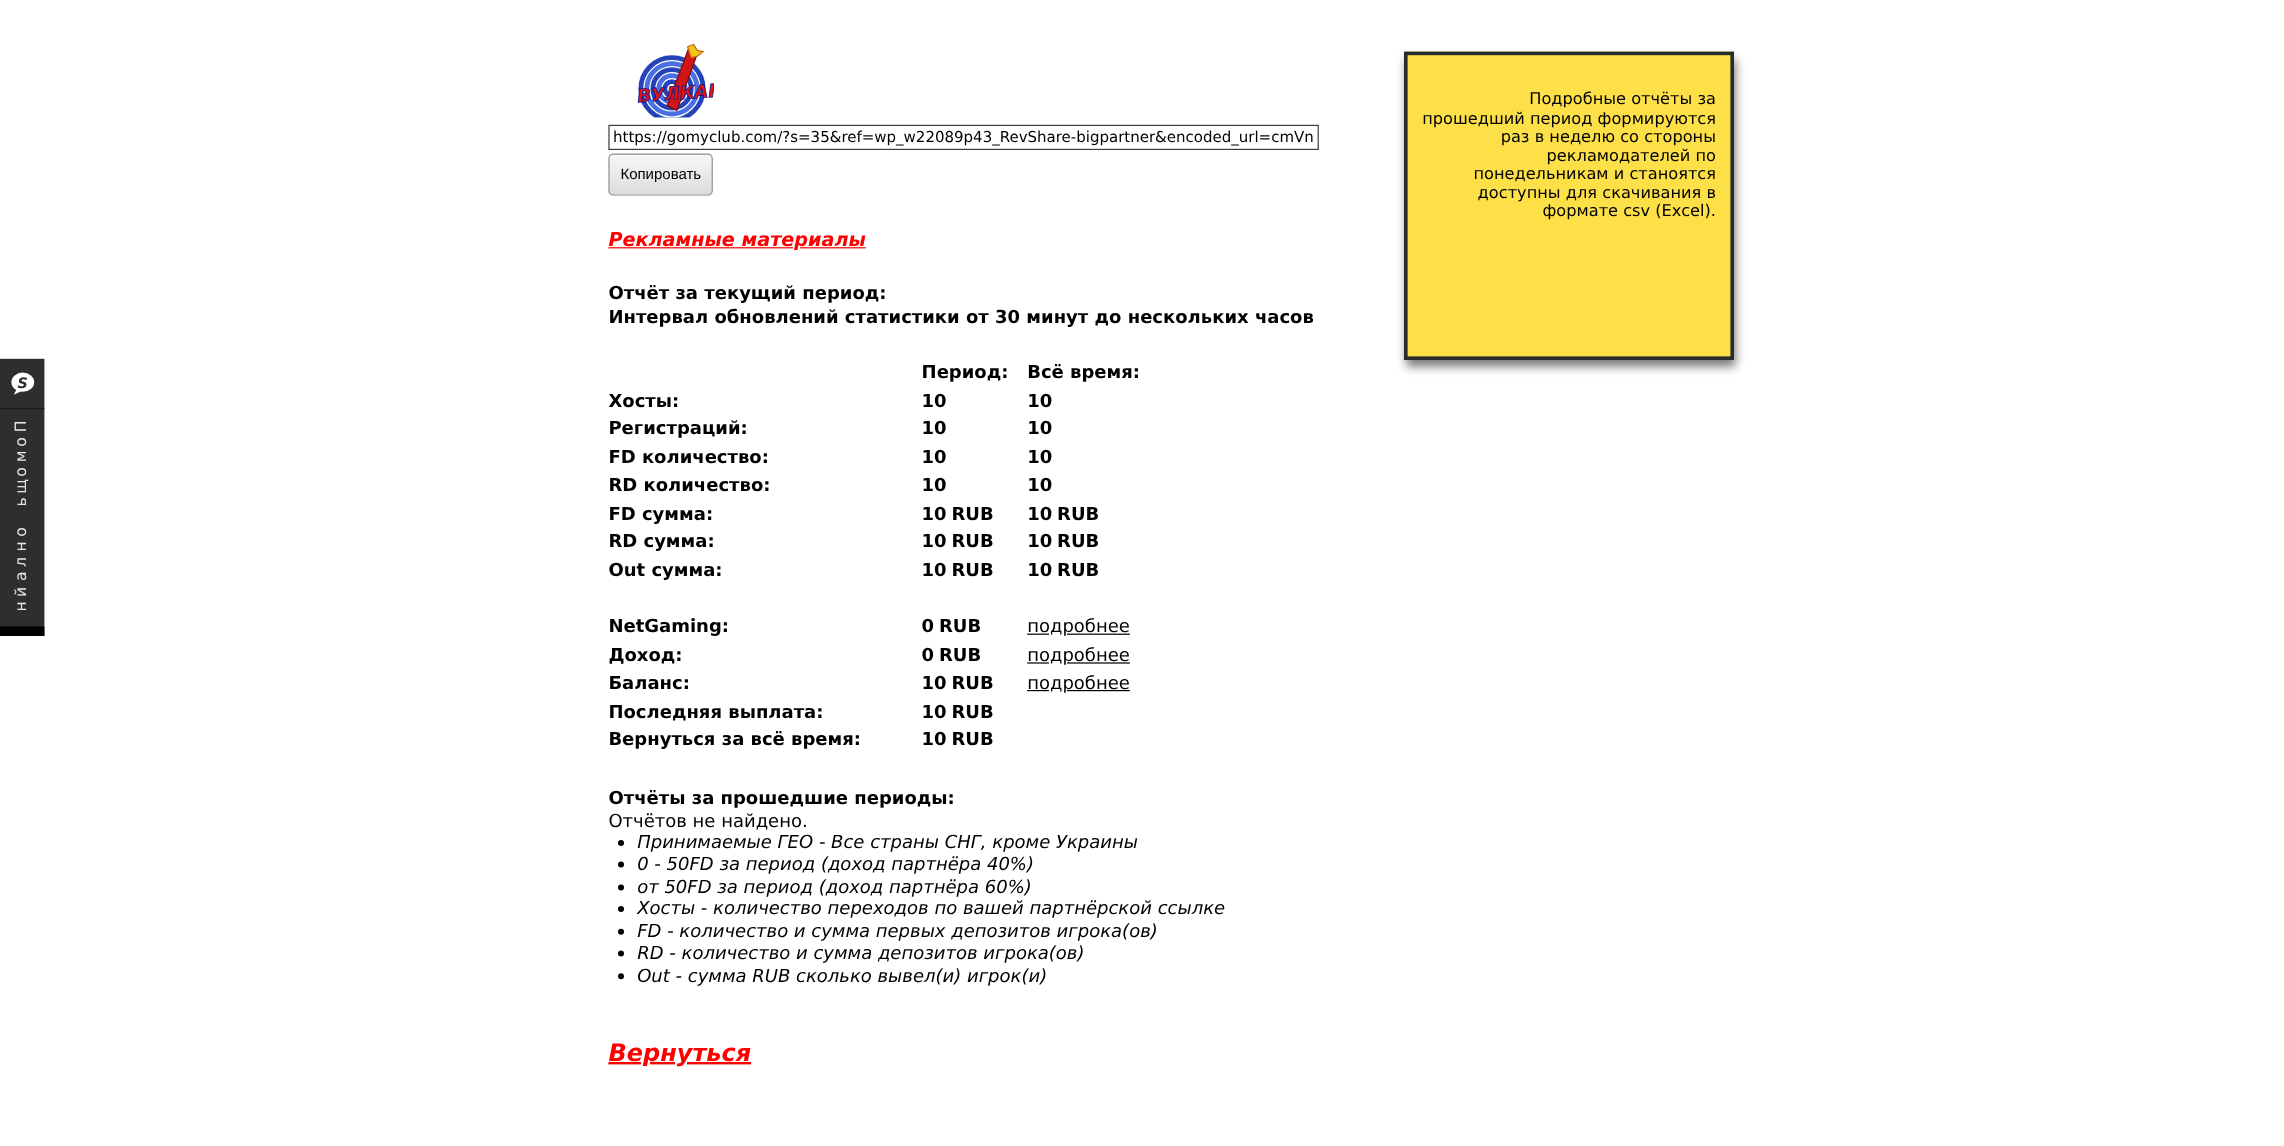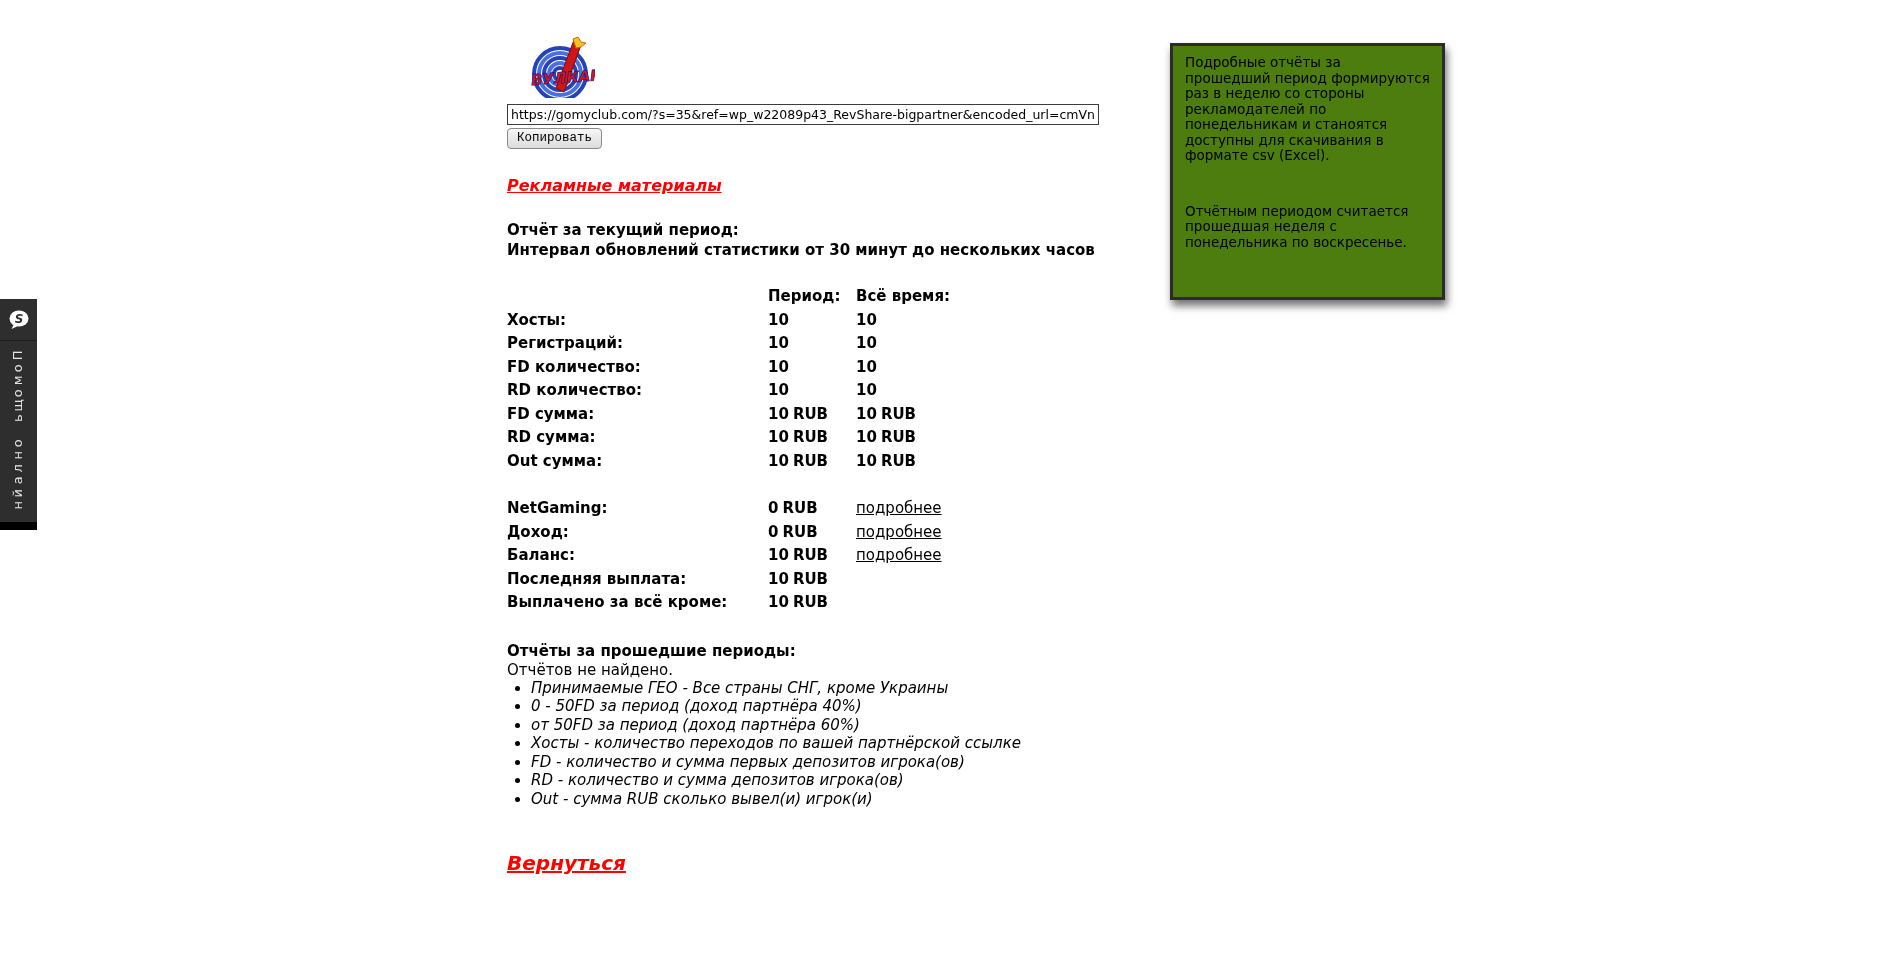--- a/index.html
+++ b/index.html
@@ -17,21 +17,21 @@
   .help-tab-foot { height:8px; background:#000; }
 
   
   .content { position:absolute; left:507px; top:36px; width:610px; font-size:15px; }
 
   .logo { width:66px; height:62px; margin-left:22px; display:block; }
 
   .url-input { display:block; margin-top:6px; width:592px; height:21px;
     border:1px solid #3c3c3c; background:#fff; font-family:"DejaVu Sans",sans-serif;
     font-size:12.5px; padding:1px 3px; white-space:nowrap; overflow:hidden; }
-  .copy-btn { margin-top:3px; height:21px; font-family:Liberation Mono, monospace;
+  .copy-btn { margin-top:3px; height:35px; font-family:Liberation Sans, sans-serif;
     font-size:12.5px; padding:1px 9px 2px; color:#000;
     background:linear-gradient(#f7f7f7,#dcdcdc); border:1px solid #8a8a8a;
     border-radius:4px; cursor:pointer; }
 
   .red-link { color:#ff0000; font-style:italic; font-weight:bold;
     text-decoration:underline; cursor:pointer; }
   .materials-link { display:inline-block; margin-top:27px; font-size:16px; }
   .back-link { display:inline-block; margin-top:43px; font-size:20px; }
 
   .section-title { font-weight:bold; margin-top:26px; }
@@ -51,22 +51,22 @@
   .past { margin-top:27px; }
   .past-empty { margin-top:1px; }
 
   ul.notes { margin-top:0; padding-left:24px;font-style:italic; }
   .notes li { line-height:18.5px; }
   .notes1 { margin-top:42px; }
   .notes2 { margin-top:30px; }
 
   
   .info-box { position:absolute; left:1170px; top:43px; width:275px; min-height:257px;
-    background:#4d7c0f; border:3px solid #2b2b2b; padding:9px 12px;
-    text-align:left; font-size:13.5px; line-height:15.5px;
+    background:#fde047; border:3px solid #2b2b2b; padding:30px 12px;
+    text-align:right; font-size:13.5px; line-height:15.5px;
     box-shadow:2px 6px 8px rgba(0,0,0,0.55); }
   .info-box p + p { margin-top:40px; }
 </style>
 </head>
 <body>
 
 <div class="help-tab">
   <div class="help-tab-icon">
     <svg width="24" height="24" viewBox="0 0 24 24">
       <ellipse cx="12" cy="10.5" rx="9.5" ry="8" fill="#ffffff"></ellipse>
@@ -181,21 +181,21 @@
       <div class="c-label">Баланс:</div>
       <div class="c-val"><span class="num">10</span><span class="unit">RUB</span></div>
       <div class="c-val2"><a class="more-link">подробнее</a></div>
     </div>
     <div class="row">
       <div class="c-label">Последняя выплата:</div>
       <div class="c-val"><span class="num">10</span><span class="unit">RUB</span></div>
       <div class="c-val2"></div>
     </div>
     <div class="row">
-      <div class="c-label">Выплачено за всё кроме:</div>
+      <div class="c-label">Вернуться за всё время:</div>
       <div class="c-val"><span class="num">10</span><span class="unit">RUB</span></div>
       <div class="c-val2"></div>
     </div>
   </div>
 
   
   <div class="section-title past">Отчёты за прошедшие периоды:</div>
   <div class="past-empty">Отчётов не найдено.</div>
 
   
@@ -212,14 +212,13 @@
     <li>RD - количество и сумма депозитов игрока(ов)</li>
     <li>Out - сумма RUB сколько вывел(и) игрок(и)</li>
   </ul>
 
   
   <div><a class="red-link back-link">Вернуться</a></div>
 </div>
 
 <div class="info-box">
   <p>Подробные отчёты за прошедший период формируются раз в неделю со стороны рекламодателей по понедельникам и станоятся доступны для скачивания в формате csv (Excel).</p>
-  <p>Отчётным периодом считается прошедшая неделя с понедельника по воскресенье.</p>
 </div>
 
 </body></html>

